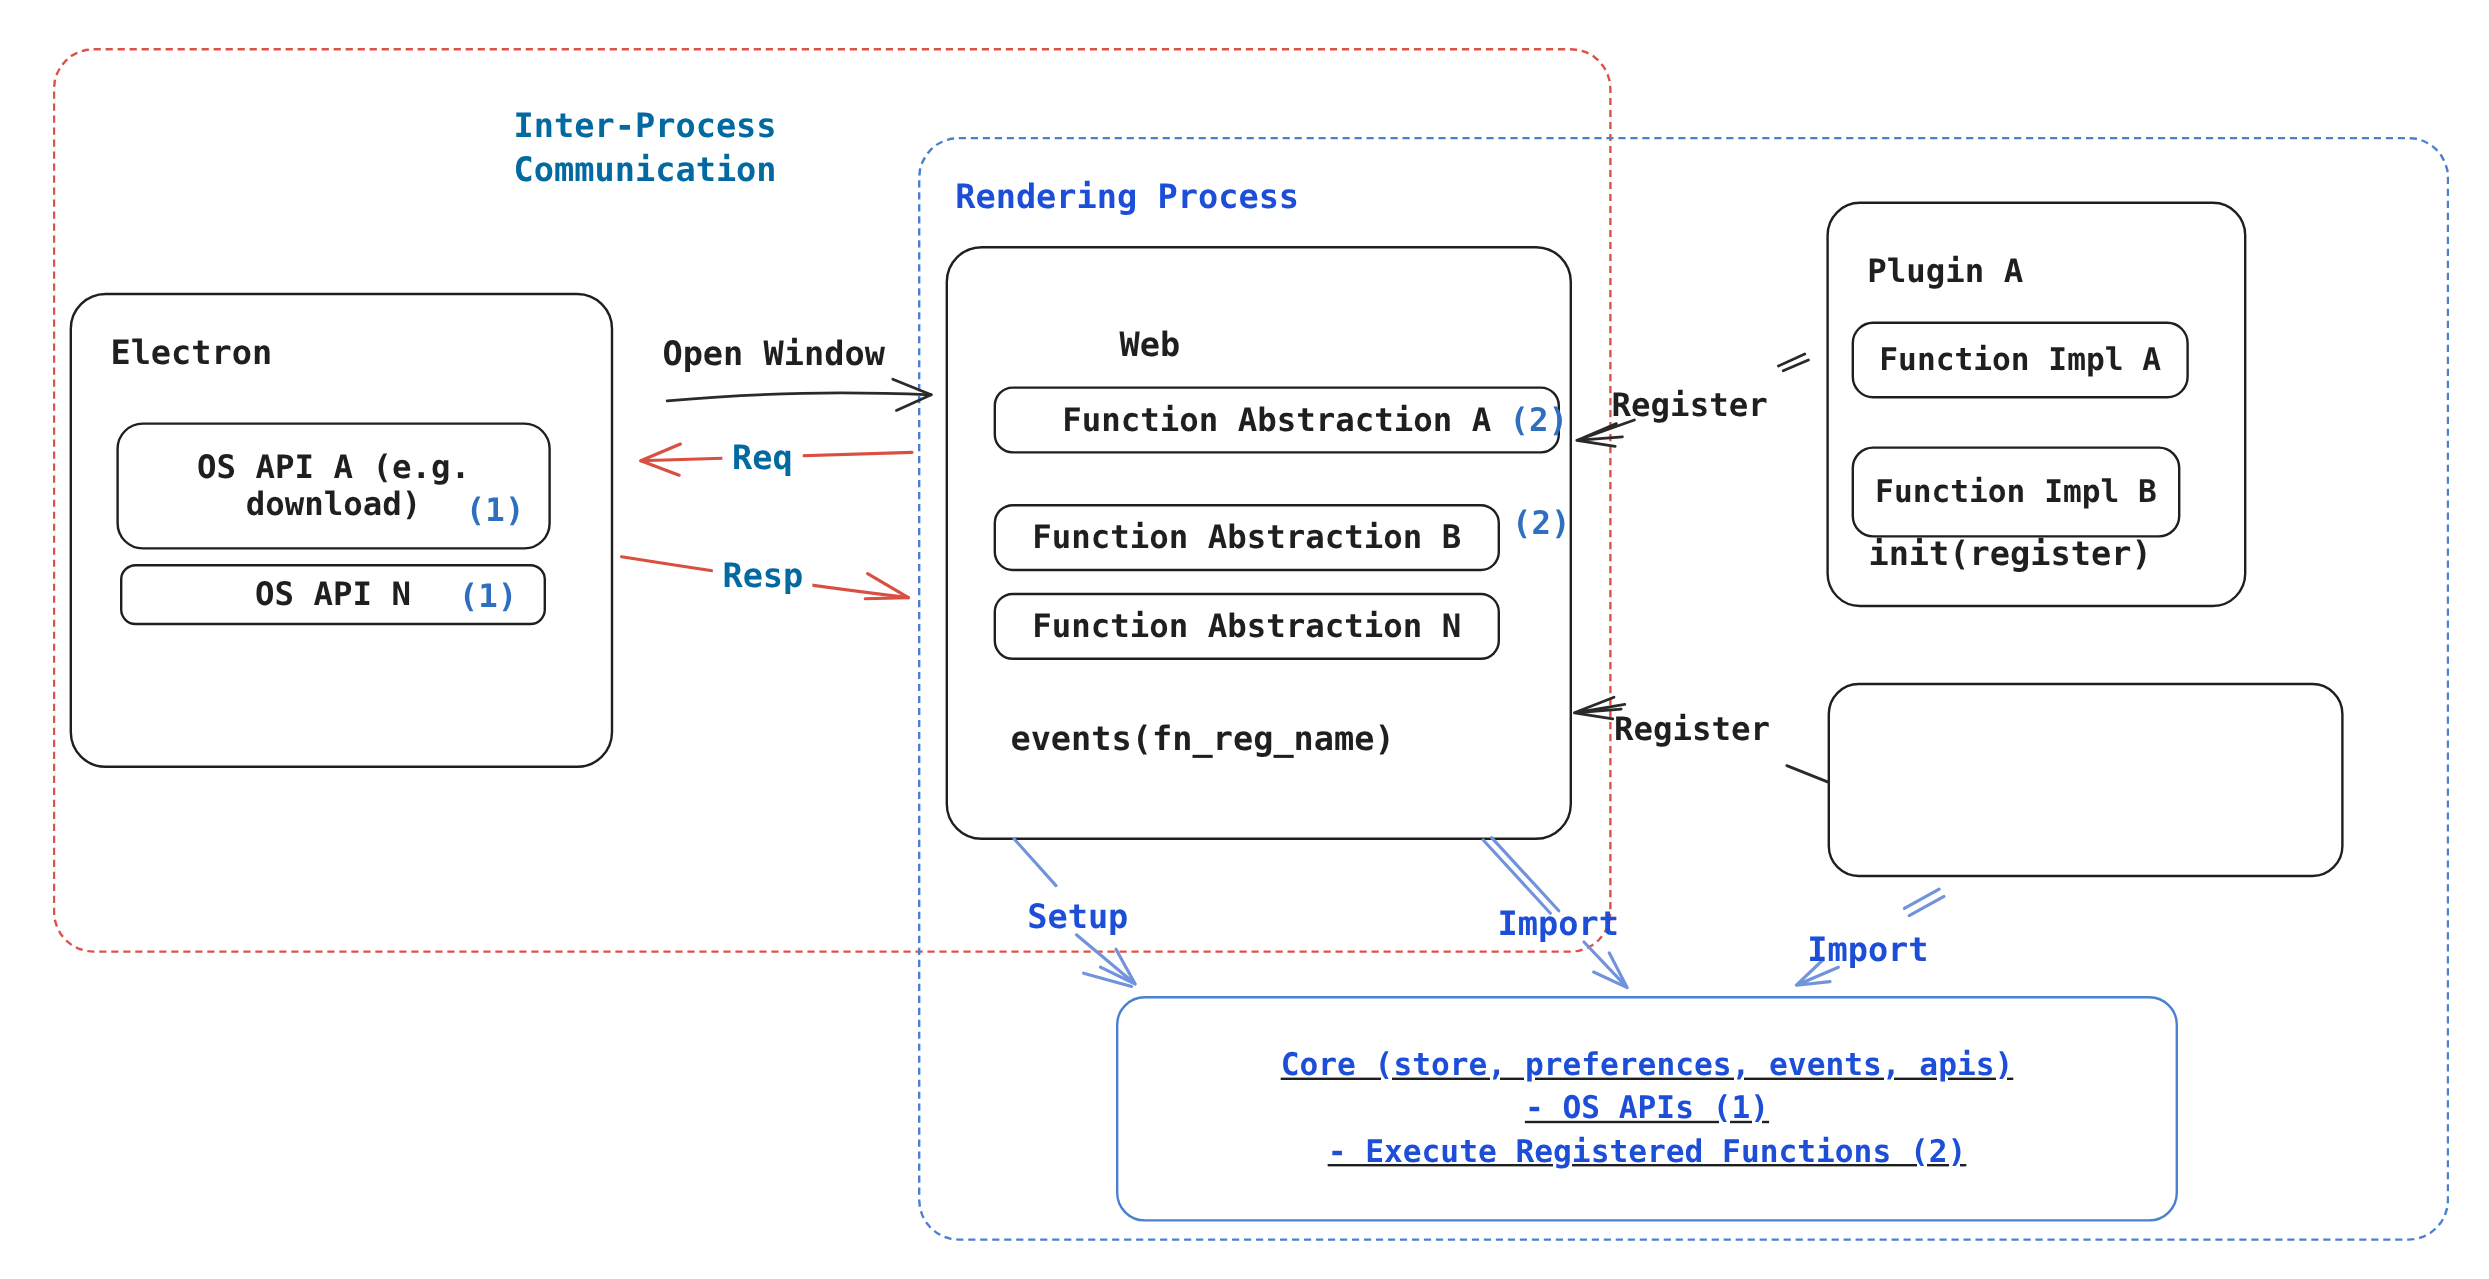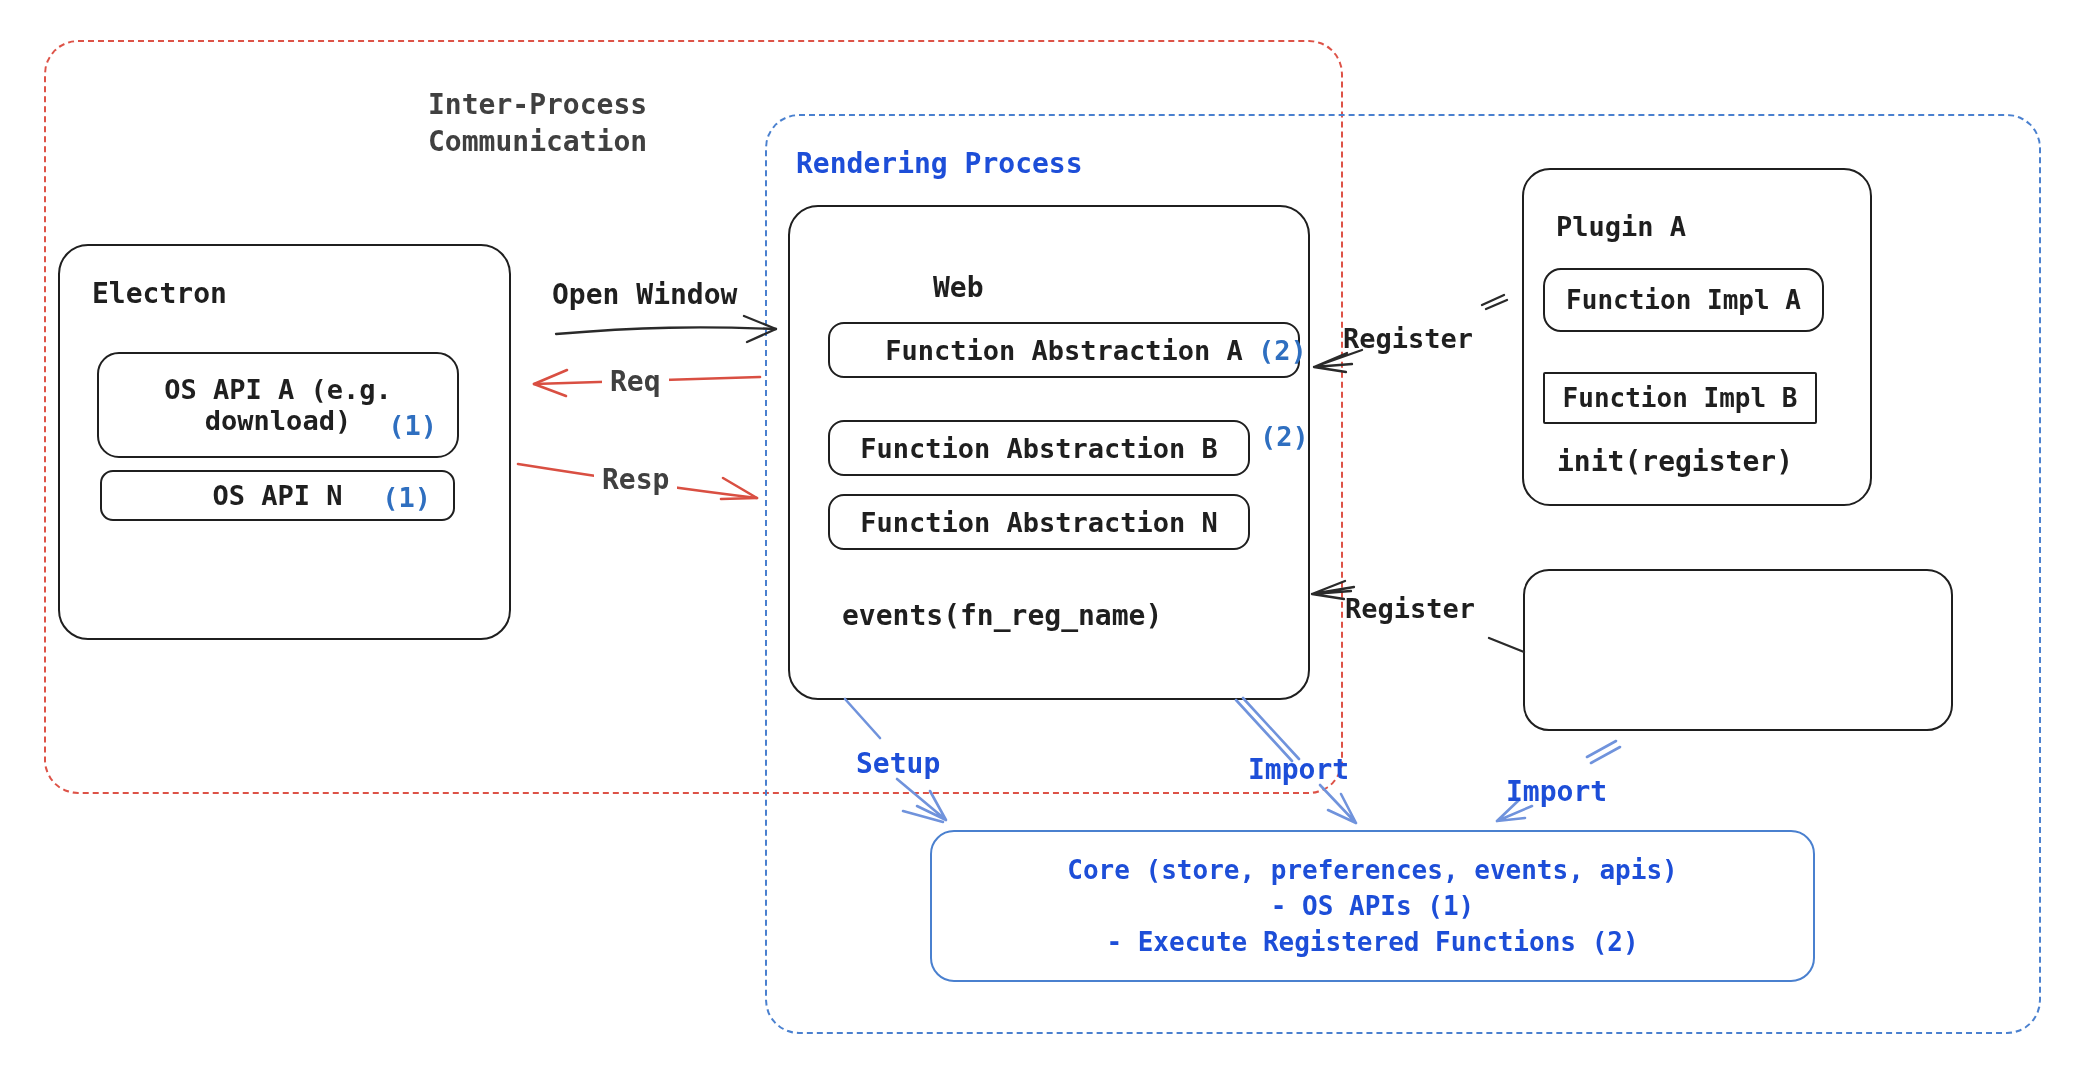--- a/index.html
+++ b/index.html
@@ -12,21 +12,21 @@
   .group-box{position:absolute;border-radius:34px;background:transparent;z-index:0;}
   .ipc-frame{border:2.6px dashed #dd5247;}
   .rp-frame{border:2.6px dashed #4a80cf;}
   
   .box{position:absolute;border:2.4px solid #1f1f1f;background:transparent;z-index:1;box-sizing:border-box;}
   .blue-box{position:absolute;border:2.2px solid #4a80cf;background:transparent;z-index:1;box-sizing:border-box;}
   .center-flex{display:flex;align-items:center;justify-content:center;}
   .col-flex{display:flex;flex-direction:column;align-items:center;justify-content:center;}
   
   .label{position:absolute;z-index:3;white-space:pre;line-height:1.25;}
-  .red-text{color:#404040;}
+  .red-text{color:#0369a1;}
   .blue-text{color:#1d4ed8;}
   .badge{color:#2f6fc0;}
   .mask{background:#ffffff;padding:0 8px;}
   svg.arrows{position:absolute;left:0;top:0;z-index:2;}
   svg.arrows path{fill:none;stroke-linecap:round;stroke-linejoin:round;}
   .stk-black{stroke:#2a2a2a;stroke-width:2.3px;}
   .stk-red{stroke:#d94f42;stroke-width:2.6px;}
   .stk-blue{stroke:#7093dc;stroke-width:2.6px;}
 </style>
 </head>
@@ -71,28 +71,28 @@
       <span>Function Abstraction N</span>
     </div>
 
   <div class="label" style="left:842px;top:598px;font-size:28px;">events(fn_reg_name)</div>
 
   <div class="box" style="left:1522px;top:168px;width:350px;height:338px;border-radius:28px;"></div>
   <div class="label" style="left:1556px;top:210px;font-size:27px;">Plugin A</div>
   <div class="box center-flex" style="left:1543px;top:268px;width:281px;height:64px;border-radius:18px;font-size:26px;">
       <span>Function Impl A</span>
     </div>
-  <div class="box center-flex" style="left:1543px;top:372px;width:274px;height:52px;border-radius:2px;font-size:26px;">
+  <div class="box center-flex" style="left:1543px;top:372px;width:274px;height:76px;border-radius:18px;font-size:26px;">
       <span>Function Impl B</span>
     </div>
   <div class="label" style="left:1557px;top:444px;font-size:28px;">init(register)</div>
 
   <div class="box" style="left:1523px;top:569px;width:430px;height:162px;border-radius:26px;"></div>
 
-  <div class="blue-box col-flex" style="left:930px;top:830px;width:885px;height:152px;border-radius:24px;">
+  <div class="blue-box col-flex" style="left:930px;top:830px;width:885px;height:188px;border-radius:24px;text-decoration:underline;">
     <div class="blue-text" style="font-size:26px;line-height:36px;text-align:center;">
       <div>Core (store, preferences, events, apis)</div>
       <div>- OS APIs (1)</div>
       <div>- Execute Registered Functions (2)</div>
     </div>
   </div>
 
   <svg class="arrows" width="2074" height="1066" viewBox="0 0 2074 1066">
     <g>
       <path class="stk-black" d="M556 334 C 640 327 700 326 776 329"></path>

